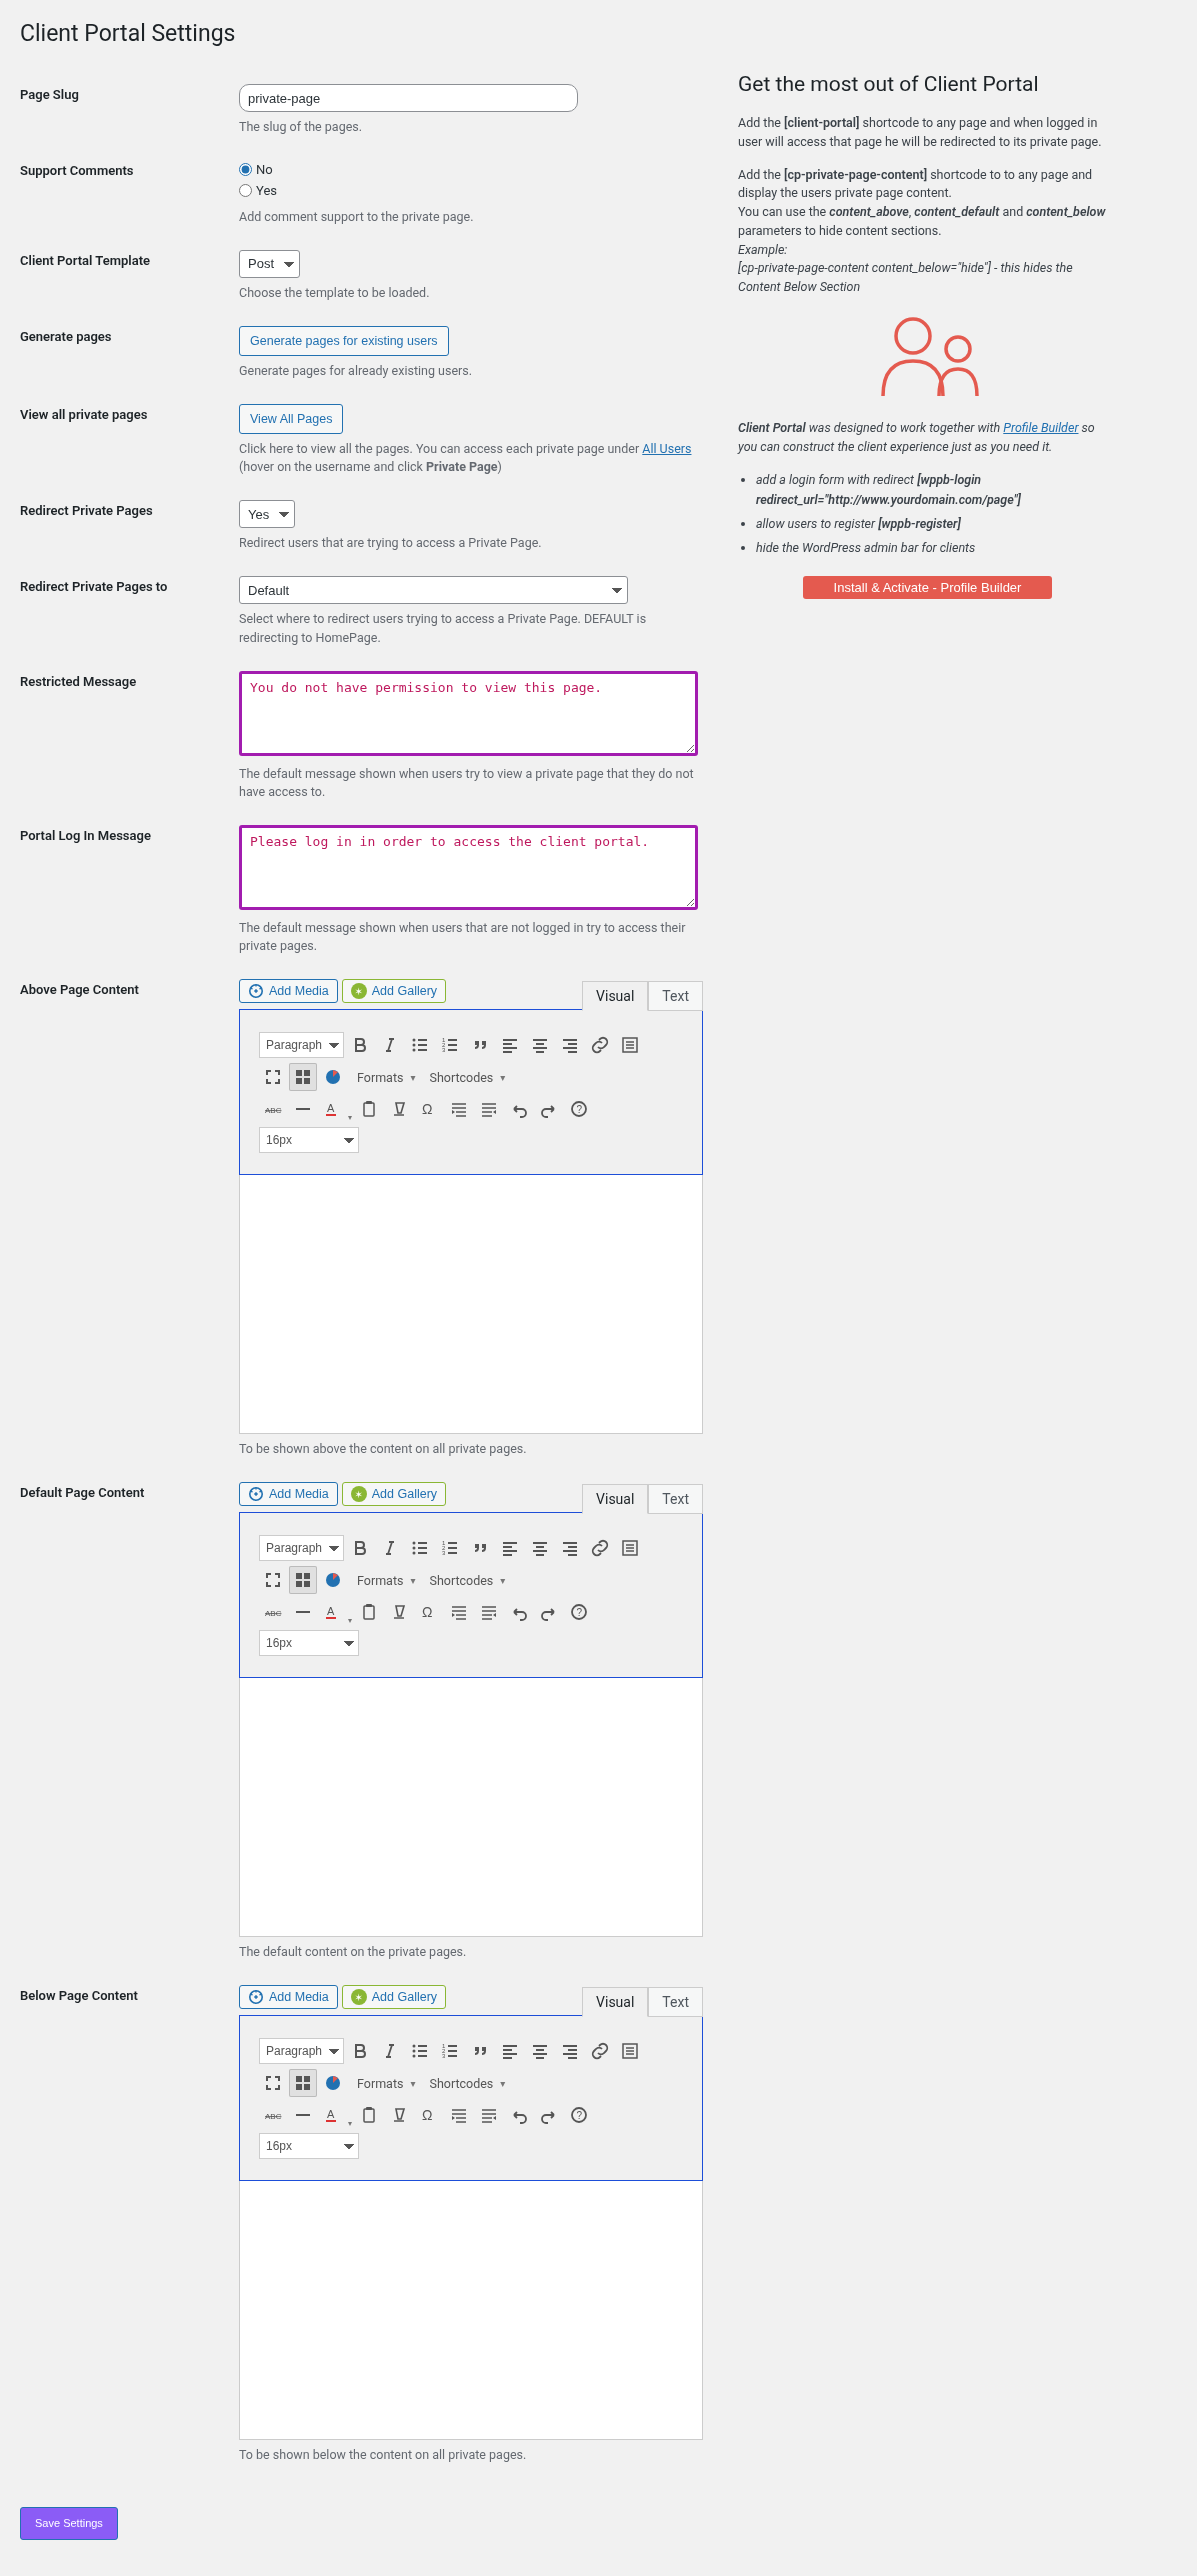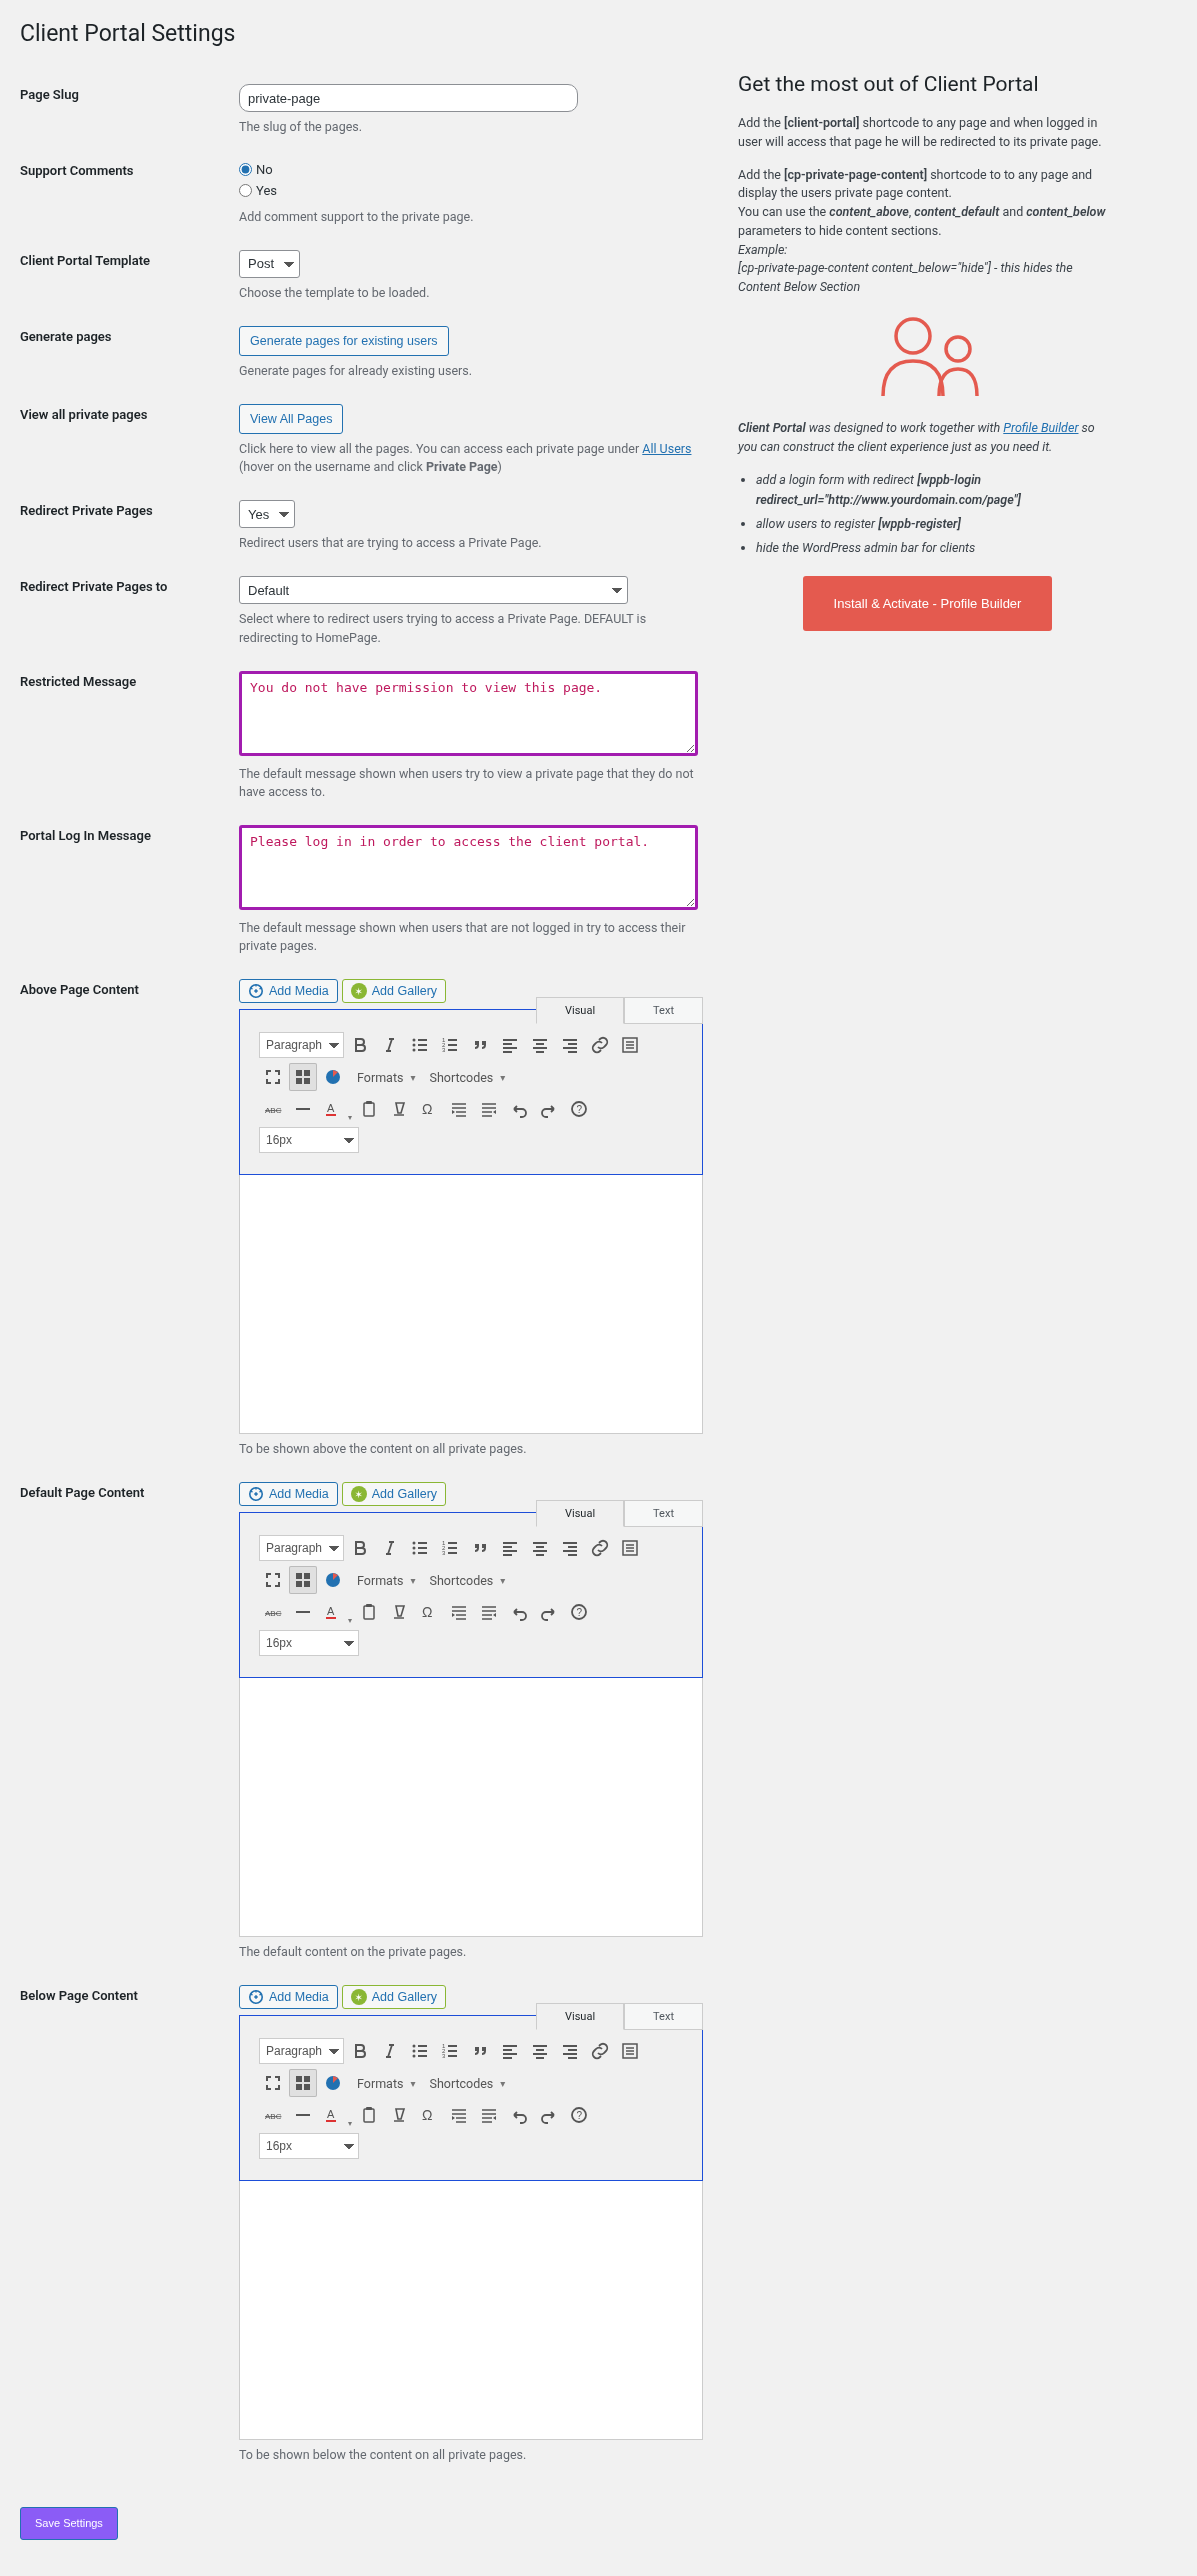--- a/index.html
+++ b/index.html
@@ -133,28 +133,28 @@
   .media-btn .mi {
     display: inline-flex;
     width: 16px; height: 16px;
     align-items: center; justify-content: center;
   }
   .media-btn.gallery { border-color: #8ab734; color: #2271b1; }
   .media-btn.gallery .mi { background: #8ab734; border-radius: 50%; color: #fff; font-size: 10px; }
 
   .editor-tabs { display: flex; gap: 0; margin-left: auto; }
   .ed-tab {
-    padding: 6px 28px;
-    font-size: 11px;
+    padding: 6px 13px;
+    font-size: 14px;
     border: 1px solid #ccc;
     background: #f6f7f7;
     color: #50575e;
     cursor: pointer;
     position: relative;
-    top: 15px;
+    top: 2px;
   }
   .ed-tab.active {
     background: #f0f0f0;
     border-bottom-color: #f0f0f0;
     color: #1d2327;
   }
 
   .toolbar-box {
     border: 1px solid #1d4ed8;
     background: #f0f0f0;
@@ -262,21 +262,21 @@
     font-style: italic;
     color: #3c434a;
     line-height: 1.6;
     margin-bottom: 4px;
   }
   .cta-btn {
     display: block;
     width: 249px;
     margin: 0 auto;
     text-align: center;
-    padding: 20px 10px;
+    padding: 4px 10px;
     background: #e45a4f;
     color: #fff;
     font-size: 13px;
     border: none;
     border-radius: 3px;
     cursor: pointer;
   }
   .illus {
     display: flex;
     justify-content: center;

